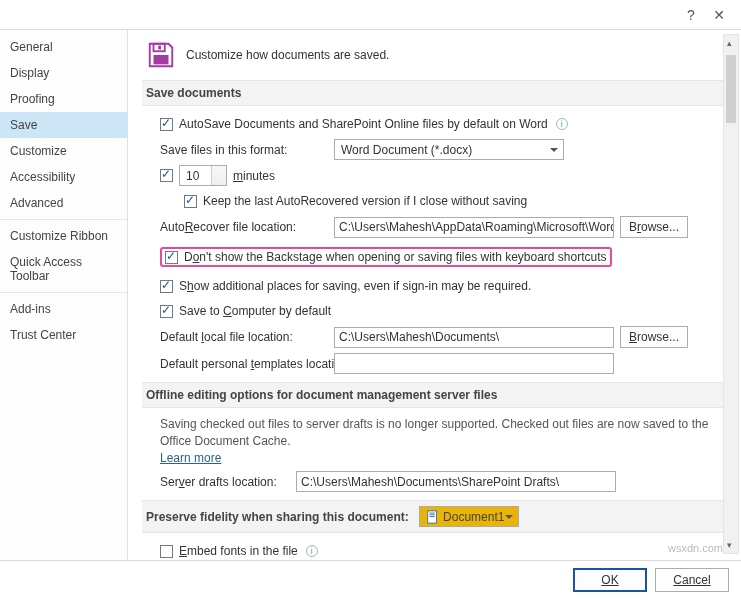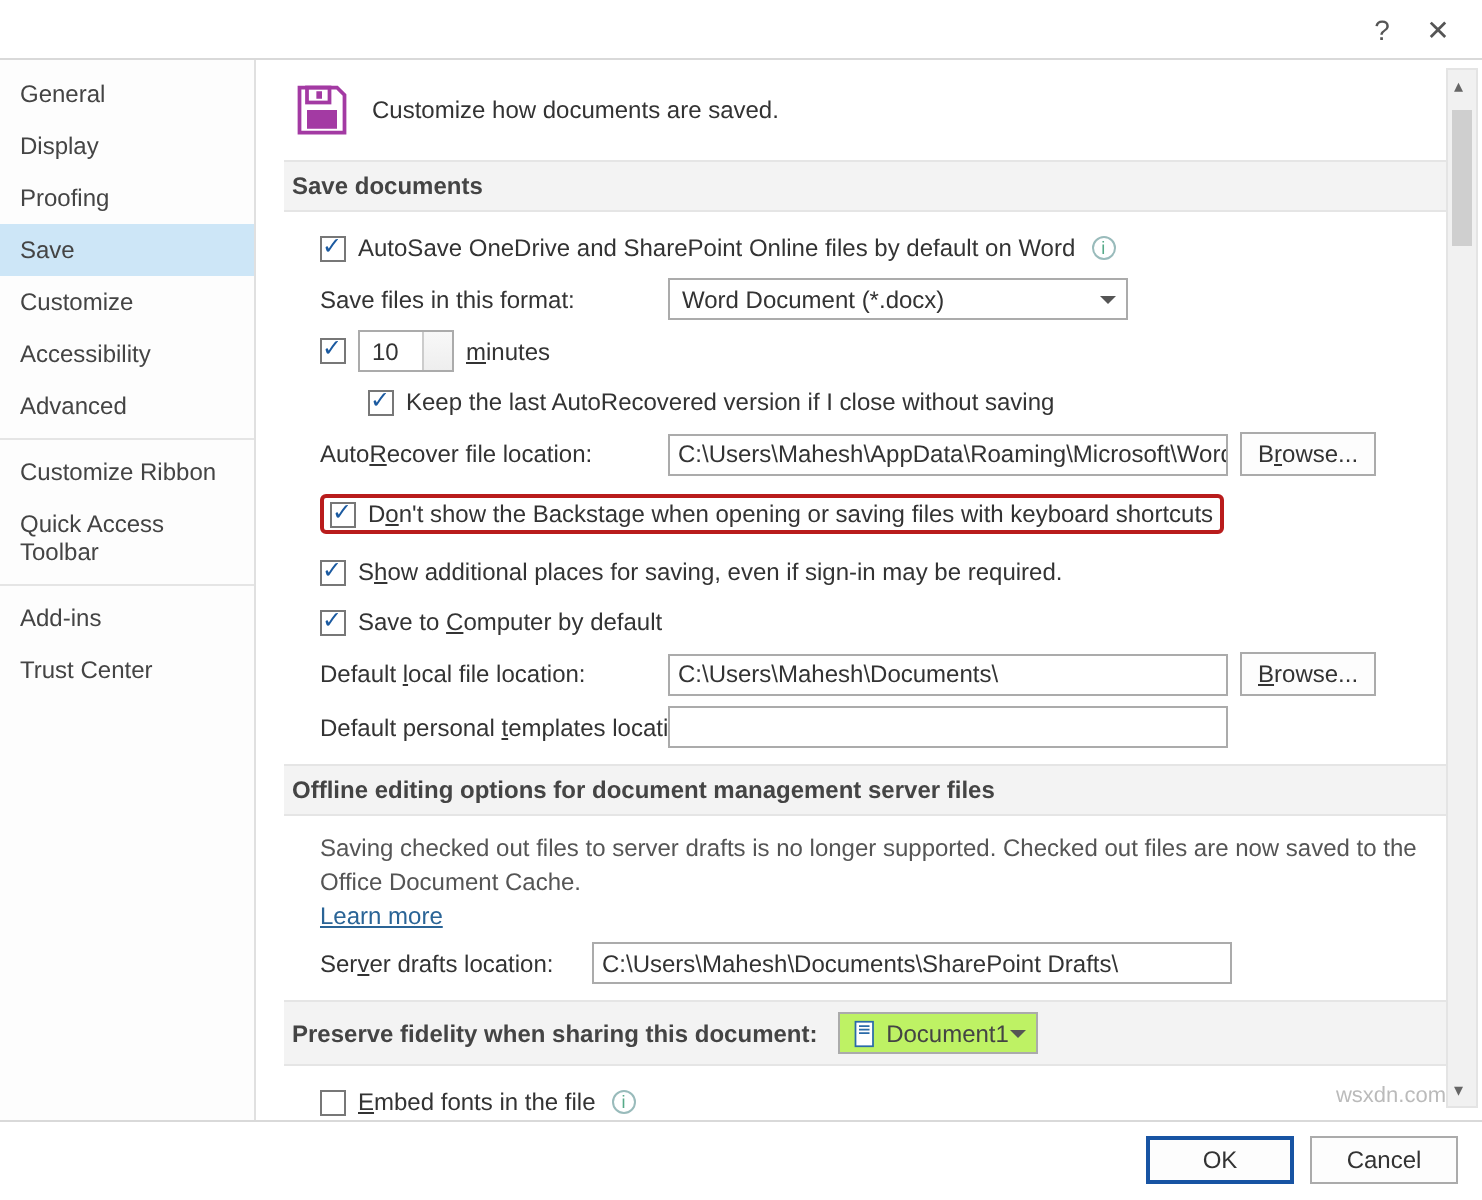--- a/index.html
+++ b/index.html
@@ -32,24 +32,24 @@
 .lblw { width: 168px; }
 .info { display: inline-block; width: 12px; height: 12px; border: 1px solid #9bb; border-radius: 50%; font-size: 9px; color: #5a8; text-align: center; line-height: 11px; margin-left: 2px; }
 .info::before { content: 'i'; }
 .dropdown { border: 1px solid #ababab; background: #fff; height: 21px; display: flex; align-items: center; padding: 0 18px 0 6px; position: relative; font-size: 12px; }
 .dropdown::after { content: ''; position: absolute; right: 5px; top: 8px; border-left: 4px solid transparent; border-right: 4px solid transparent; border-top: 4px solid #555; }
 .spinner { border: 1px solid #ababab; width: 48px; height: 21px; display: flex; align-items: center; padding: 0 16px 0 6px; position: relative; }
 .spinner::after { content: ''; position: absolute; right: 0; top: 0; width: 14px; height: 100%; border-left: 1px solid #ccc; background: linear-gradient(#f8f8f8,#eee); }
 .txt { border: 1px solid #ababab; height: 21px; padding: 0 4px; display: flex; align-items: center; font-size: 12px; color: #333; background: #fff; overflow: hidden; white-space: nowrap; }
 .btn { border: 1px solid #ababab; background: #fdfdfd; height: 22px; padding: 0 8px; display: flex; align-items: center; font-size: 12px; }
 .u { text-decoration: underline; }
-.highlight { border: 2px solid #b91c1c; border-radius: 3px; padding: 1px 3px; margin: 4px 0 4px 14px; display: inline-flex; align-items: center; gap: 6px; }
+.highlight { border: 2px solid #ec4899; border-radius: 3px; padding: 1px 3px; margin: 4px 0 4px 14px; display: inline-flex; align-items: center; gap: 6px; }
 .link { color: #2a6496; text-decoration: underline; }
 .footer { height: 38px; border-top: 1px solid #d9d9d9; display: flex; align-items: center; justify-content: flex-end; padding: 0 12px; gap: 8px; }
-.fbtn { border: 1px solid #ababab; height: 24px; width: 74px; display: flex; align-items: center; justify-content: center; font-size: 12px; background: #fdfdfd; }
+.fbtn { border: 1px solid #ababab; height: 24px; width: 74px; display: flex; align-items: center; justify-content: center; font-size: 12px; background: #fdfdfd; text-decoration: underline; }
 .fbtn.primary { border: 2px solid #1854a3; }
 .doc-icon { width: 14px; height: 14px; display: inline-block; }
 .doc-icon svg { width: 14px; height: 14px; }
 .watermark { position: absolute; bottom: 46px; right: 18px; font-size: 11px; color: #bbb; }
 </style>
 </head>
 <body>
 
 <div class="titlebar">
   <span class="title">Word Options</span>
@@ -91,21 +91,21 @@
             <rect x="8" y="16" width="16" height="10" fill="#a33aa3"></rect>
           </svg>
       </span>
       <span>Customize how documents are saved.</span>
     </div>
 
     <div class="section-h">Save documents</div>
 
     <div class="row">
       <span class="chk on"></span>
-      <span class="lbl">AutoSave OneDrive and SharePoint Online files by default on Word</span>
+      <span class="lbl">AutoSave Documents and SharePoint Online files by default on Word</span>
       <span class="info"></span>
     </div>
 
     <div class="row">
       <span class="lbl lblw"><span>Save files in this format:</span></span>
       <span class="dropdown" style="width:230px">
           <span>Word Document (*.docx)</span>
         </span>
     </div>
 
@@ -175,21 +175,21 @@
 
     <div class="row">
       <span class="lbl" style="width:130px"><span>Ser</span><span class="u">v</span><span>er drafts location:</span></span>
       <span class="txt" style="width:320px">
           <span>C:\Users\Mahesh\Documents\SharePoint Drafts\</span>
         </span>
     </div>
 
     <div class="section-h" style="display:flex; align-items:center; gap:10px;">
       <span>Preserve fidelity when sharing this document:</span>
-      <span class="dropdown" style="width:100px; font-weight:normal; background:#bef264;">
+      <span class="dropdown" style="width:100px; font-weight:normal; background:#eab308;">
         <span class="doc-icon"><svg viewBox="0 0 16 16">
               <rect x="2" y="1" width="10" height="14" fill="#fff" stroke="#2a6aa8"></rect>
               <rect x="4" y="3" width="6" height="1" fill="#2a6aa8"></rect>
               <rect x="4" y="5" width="6" height="1" fill="#2a6aa8"></rect>
               <rect x="4" y="7" width="6" height="1" fill="#2a6aa8"></rect>
             </svg></span>
         &nbsp;<span>Document1</span>
       </span>
     </div>
 

